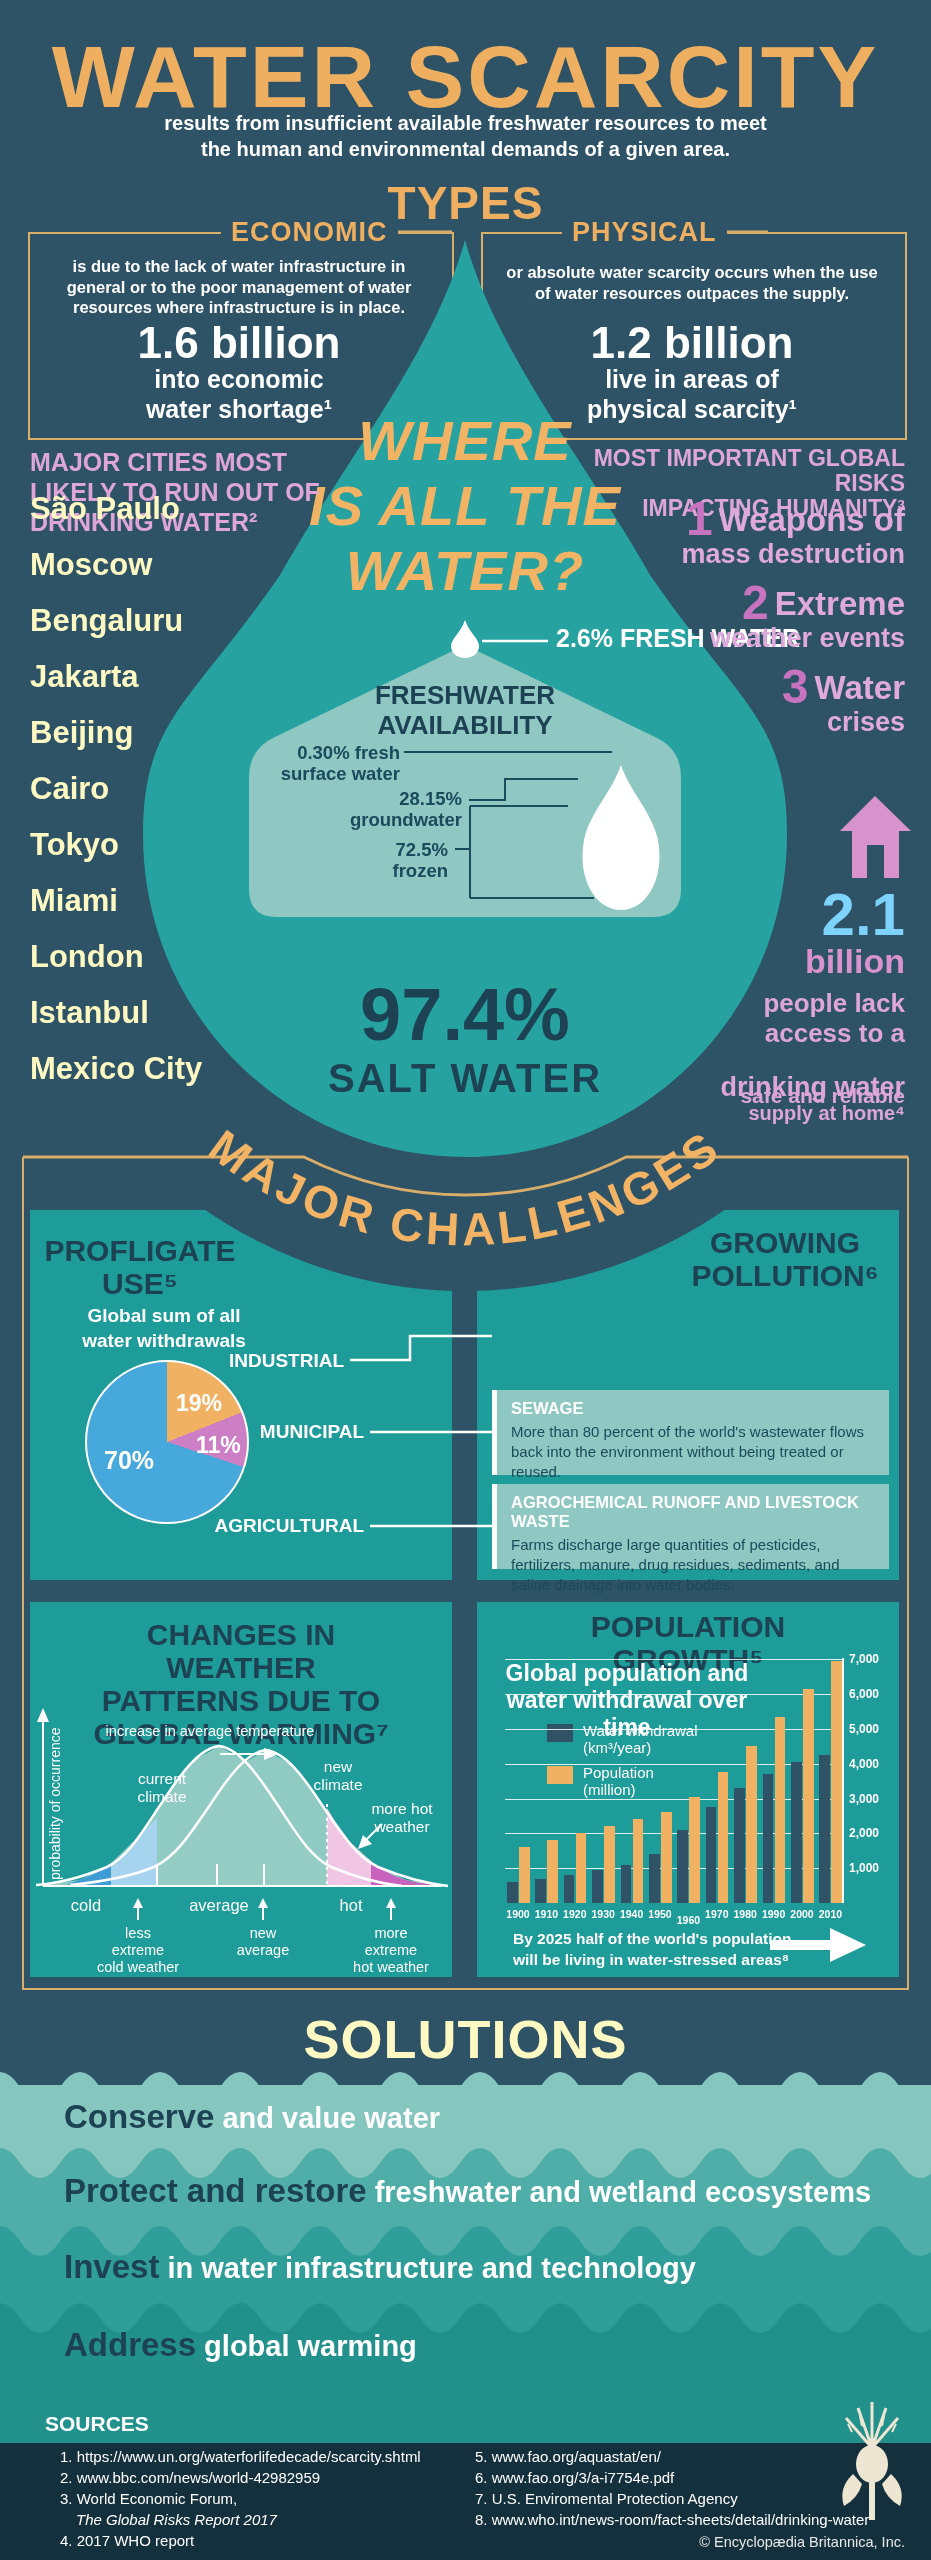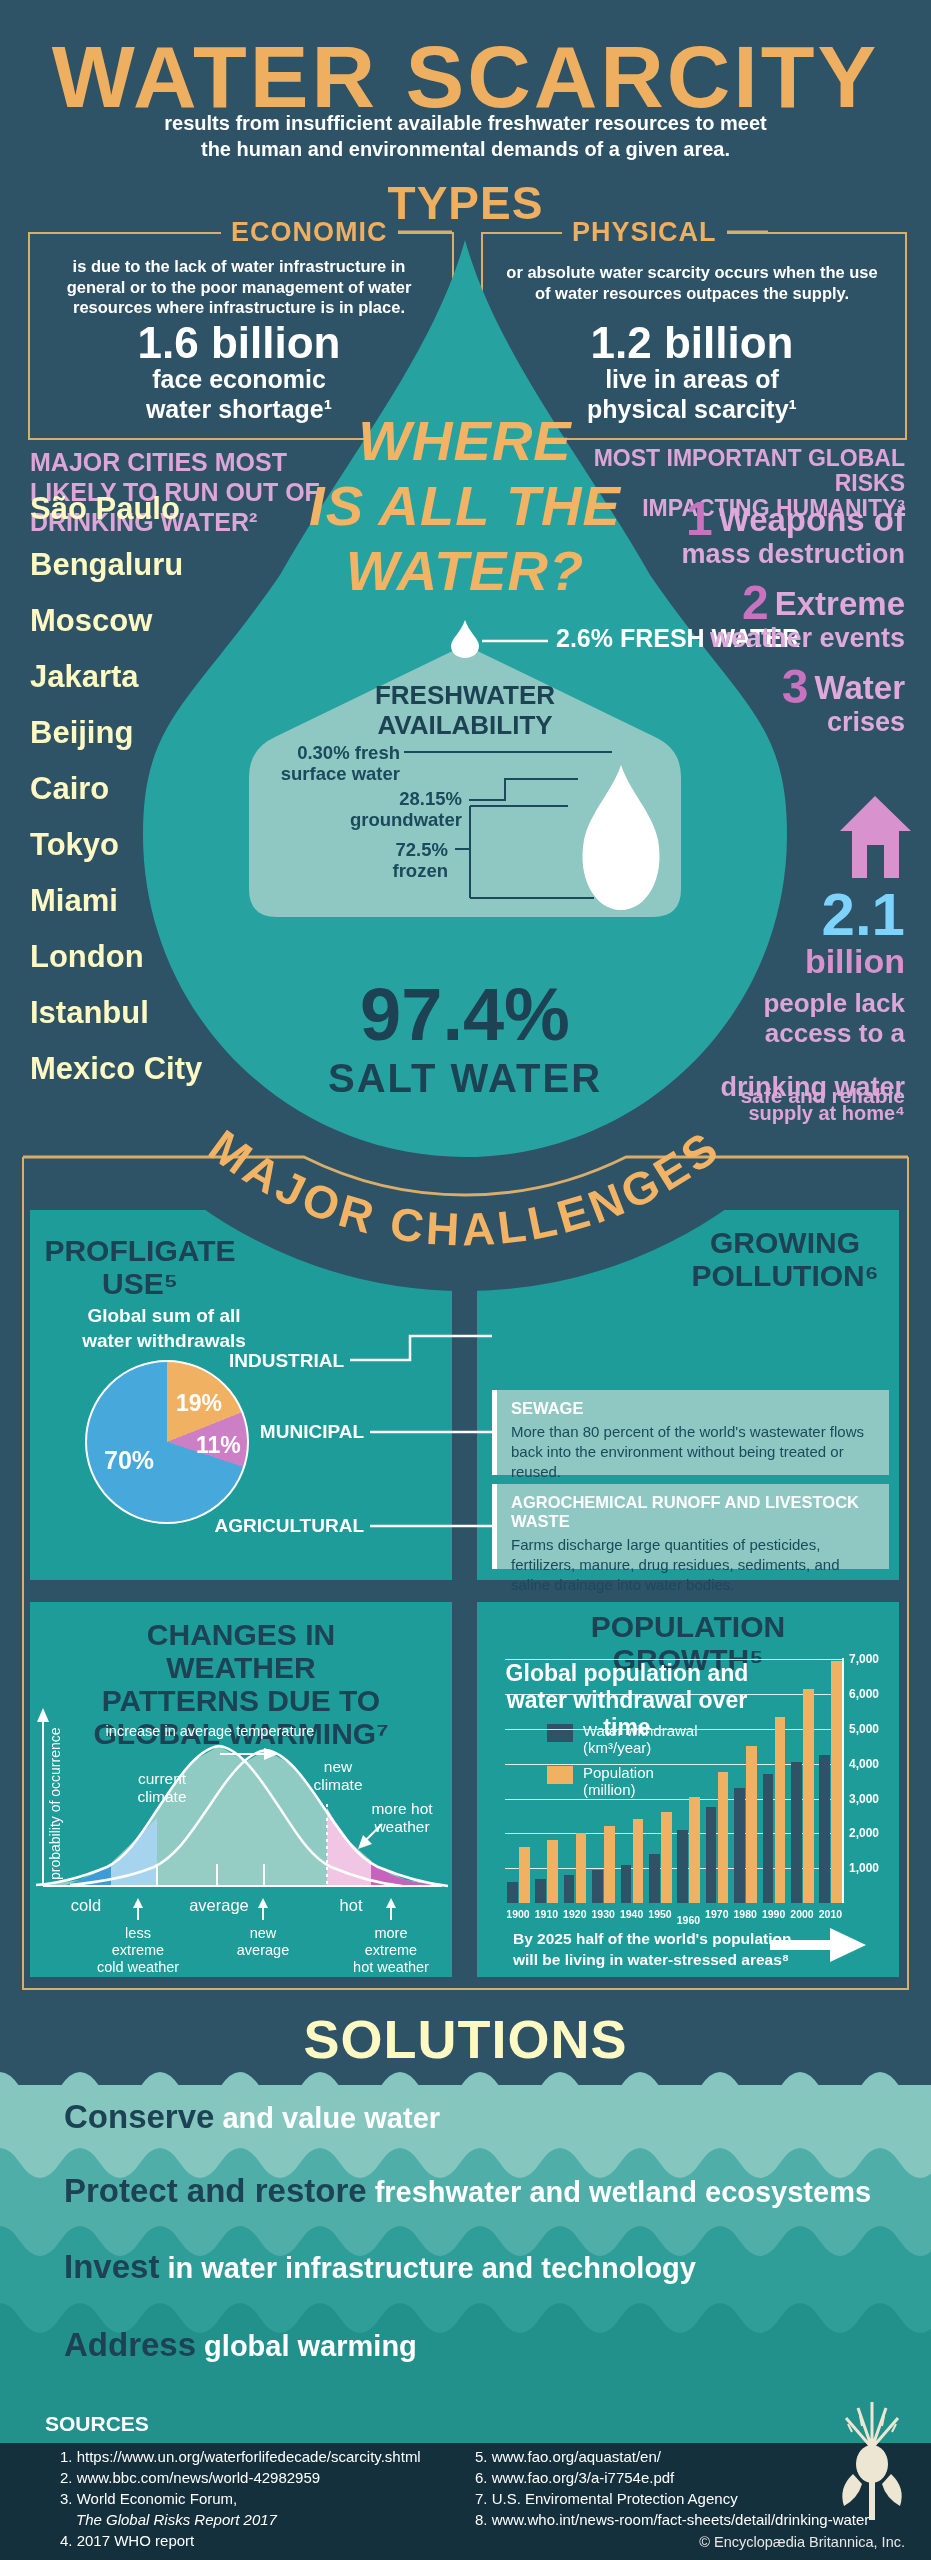--- a/index.html
+++ b/index.html
@@ -146,21 +146,21 @@
   <div class="subtitle abs ctr" style="top:138px;">the human and environmental demands of a given area.</div>
   <div id="types-heading" class="abs ctr">TYPES</div>
 
   <div class="type-box abs" style="left:28px;z-index:1;"></div>
   <div class="type-box abs" style="left:481px;z-index:1;"></div>
   <div class="type-label abs" style="left:221px;z-index:3;">ECONOMIC</div>
   <div class="type-label abs" style="left:562px;z-index:3;">PHYSICAL</div>
 
   <div class="type-body abs ctr" style="left:52px;top:256px;width:374px;z-index:3;">is due to the lack of water infrastructure in general or to the poor management of water resources where infrastructure is in place.</div>
   <div class="type-stat abs ctr" style="left:52px;top:318px;width:374px;z-index:3;">1.6 billion</div>
-  <div class="type-sub abs ctr" style="left:52px;top:364px;width:374px;z-index:3;">face economic</div>
+  <div class="type-sub abs ctr" style="left:52px;top:364px;width:374px;z-index:3;">into economic</div>
   <div class="type-sub abs ctr" style="left:52px;top:394px;width:374px;z-index:3;">water shortage¹</div>
 
   <div class="type-body abs ctr" style="left:505px;top:262px;width:374px;z-index:3;">or absolute water scarcity occurs when the use of water resources outpaces the supply.</div>
   <div class="type-stat abs ctr" style="left:505px;top:318px;width:374px;z-index:3;">1.2 billion</div>
   <div class="type-sub abs ctr" style="left:505px;top:364px;width:374px;z-index:3;">live in areas of</div>
   <div class="type-sub abs ctr" style="left:505px;top:394px;width:374px;z-index:3;">physical scarcity¹</div>
 
   <div id="where-text" class="abs ctr" style="z-index:3;">
     <div>WHERE</div>
       <div>IS ALL THE</div>
@@ -188,22 +188,22 @@
   <div id="salt-pct" class="abs ctr" style="z-index:3;">97.4%</div>
   <div id="salt-label" class="abs ctr" style="z-index:3;">SALT WATER</div>
 
   <div id="cities-head" class="abs" style="z-index:3;">
     <div>MAJOR CITIES MOST</div>
       <div>LIKELY TO RUN OUT OF</div>
       <div>DRINKING WATER²</div>
   </div>
   <div id="cities-list" class="abs" style="z-index:3;">
       <div class="city">São Paulo</div>
+      <div class="city">Moscow</div>
       <div class="city">Bengaluru</div>
-      <div class="city">Moscow</div>
       <div class="city">Jakarta</div>
       <div class="city">Beijing</div>
       <div class="city">Cairo</div>
       <div class="city">Tokyo</div>
       <div class="city">Miami</div>
       <div class="city">London</div>
       <div class="city">Istanbul</div>
       <div class="city">Mexico City</div>
     </div>
 

